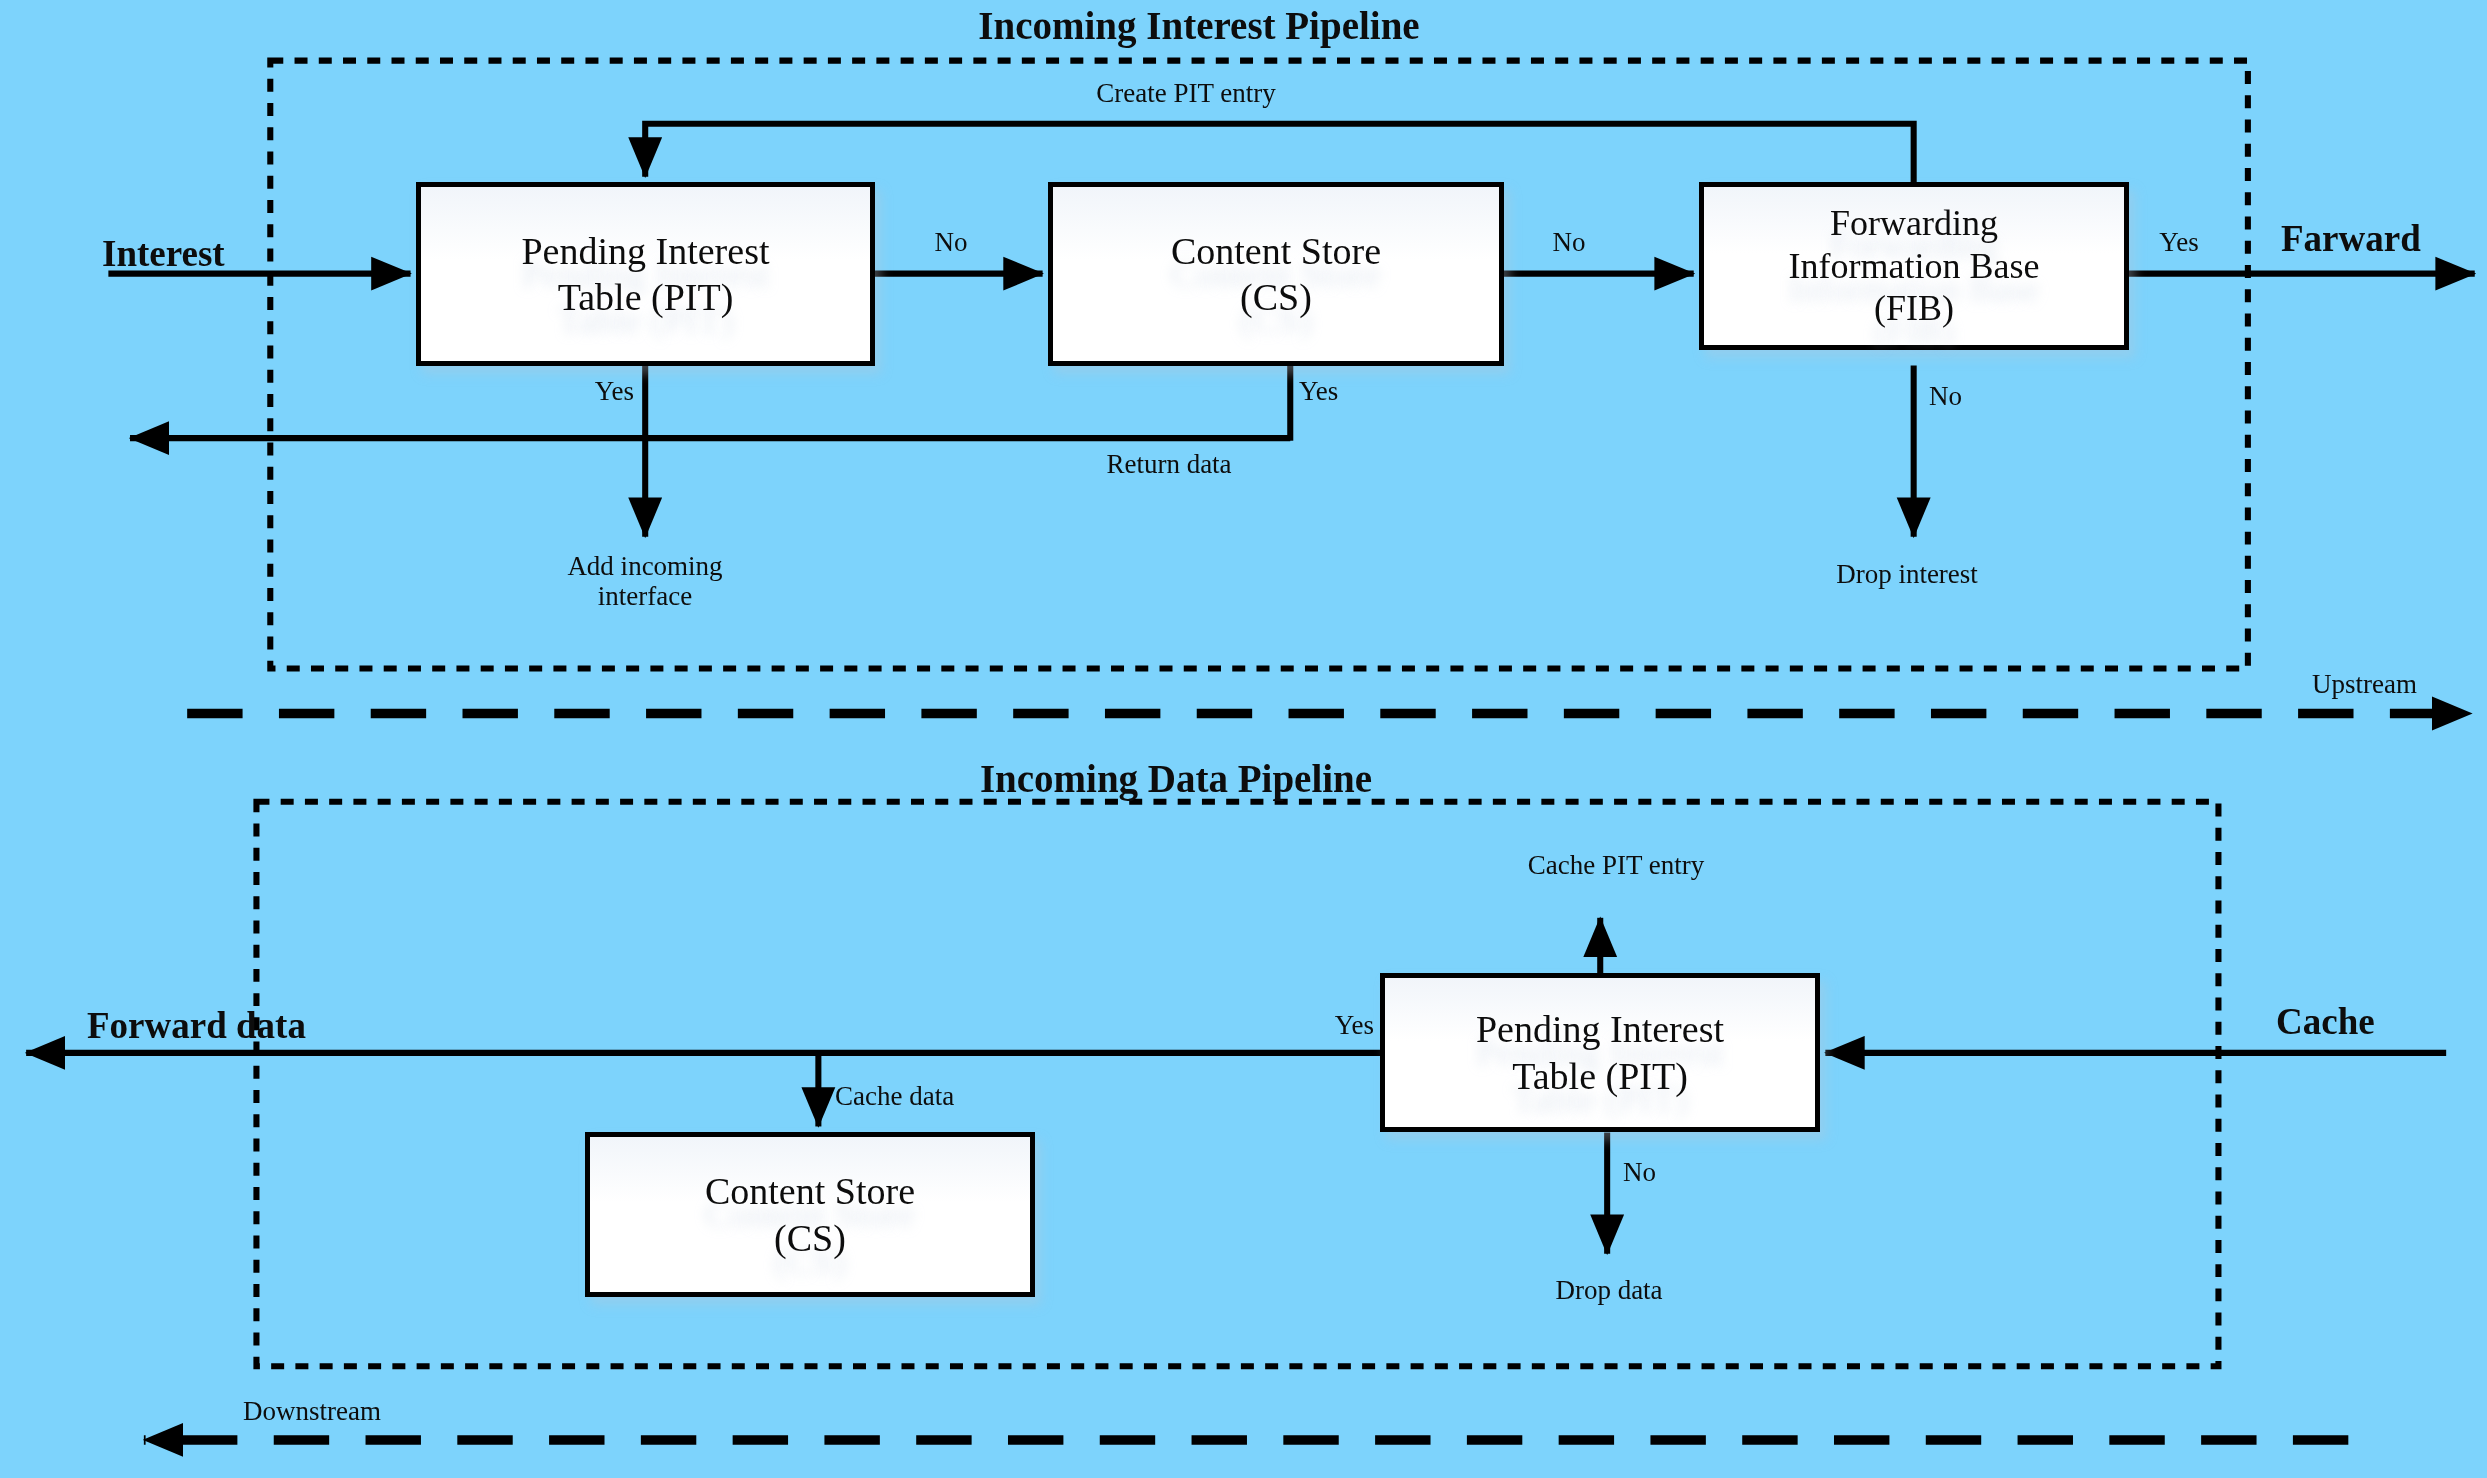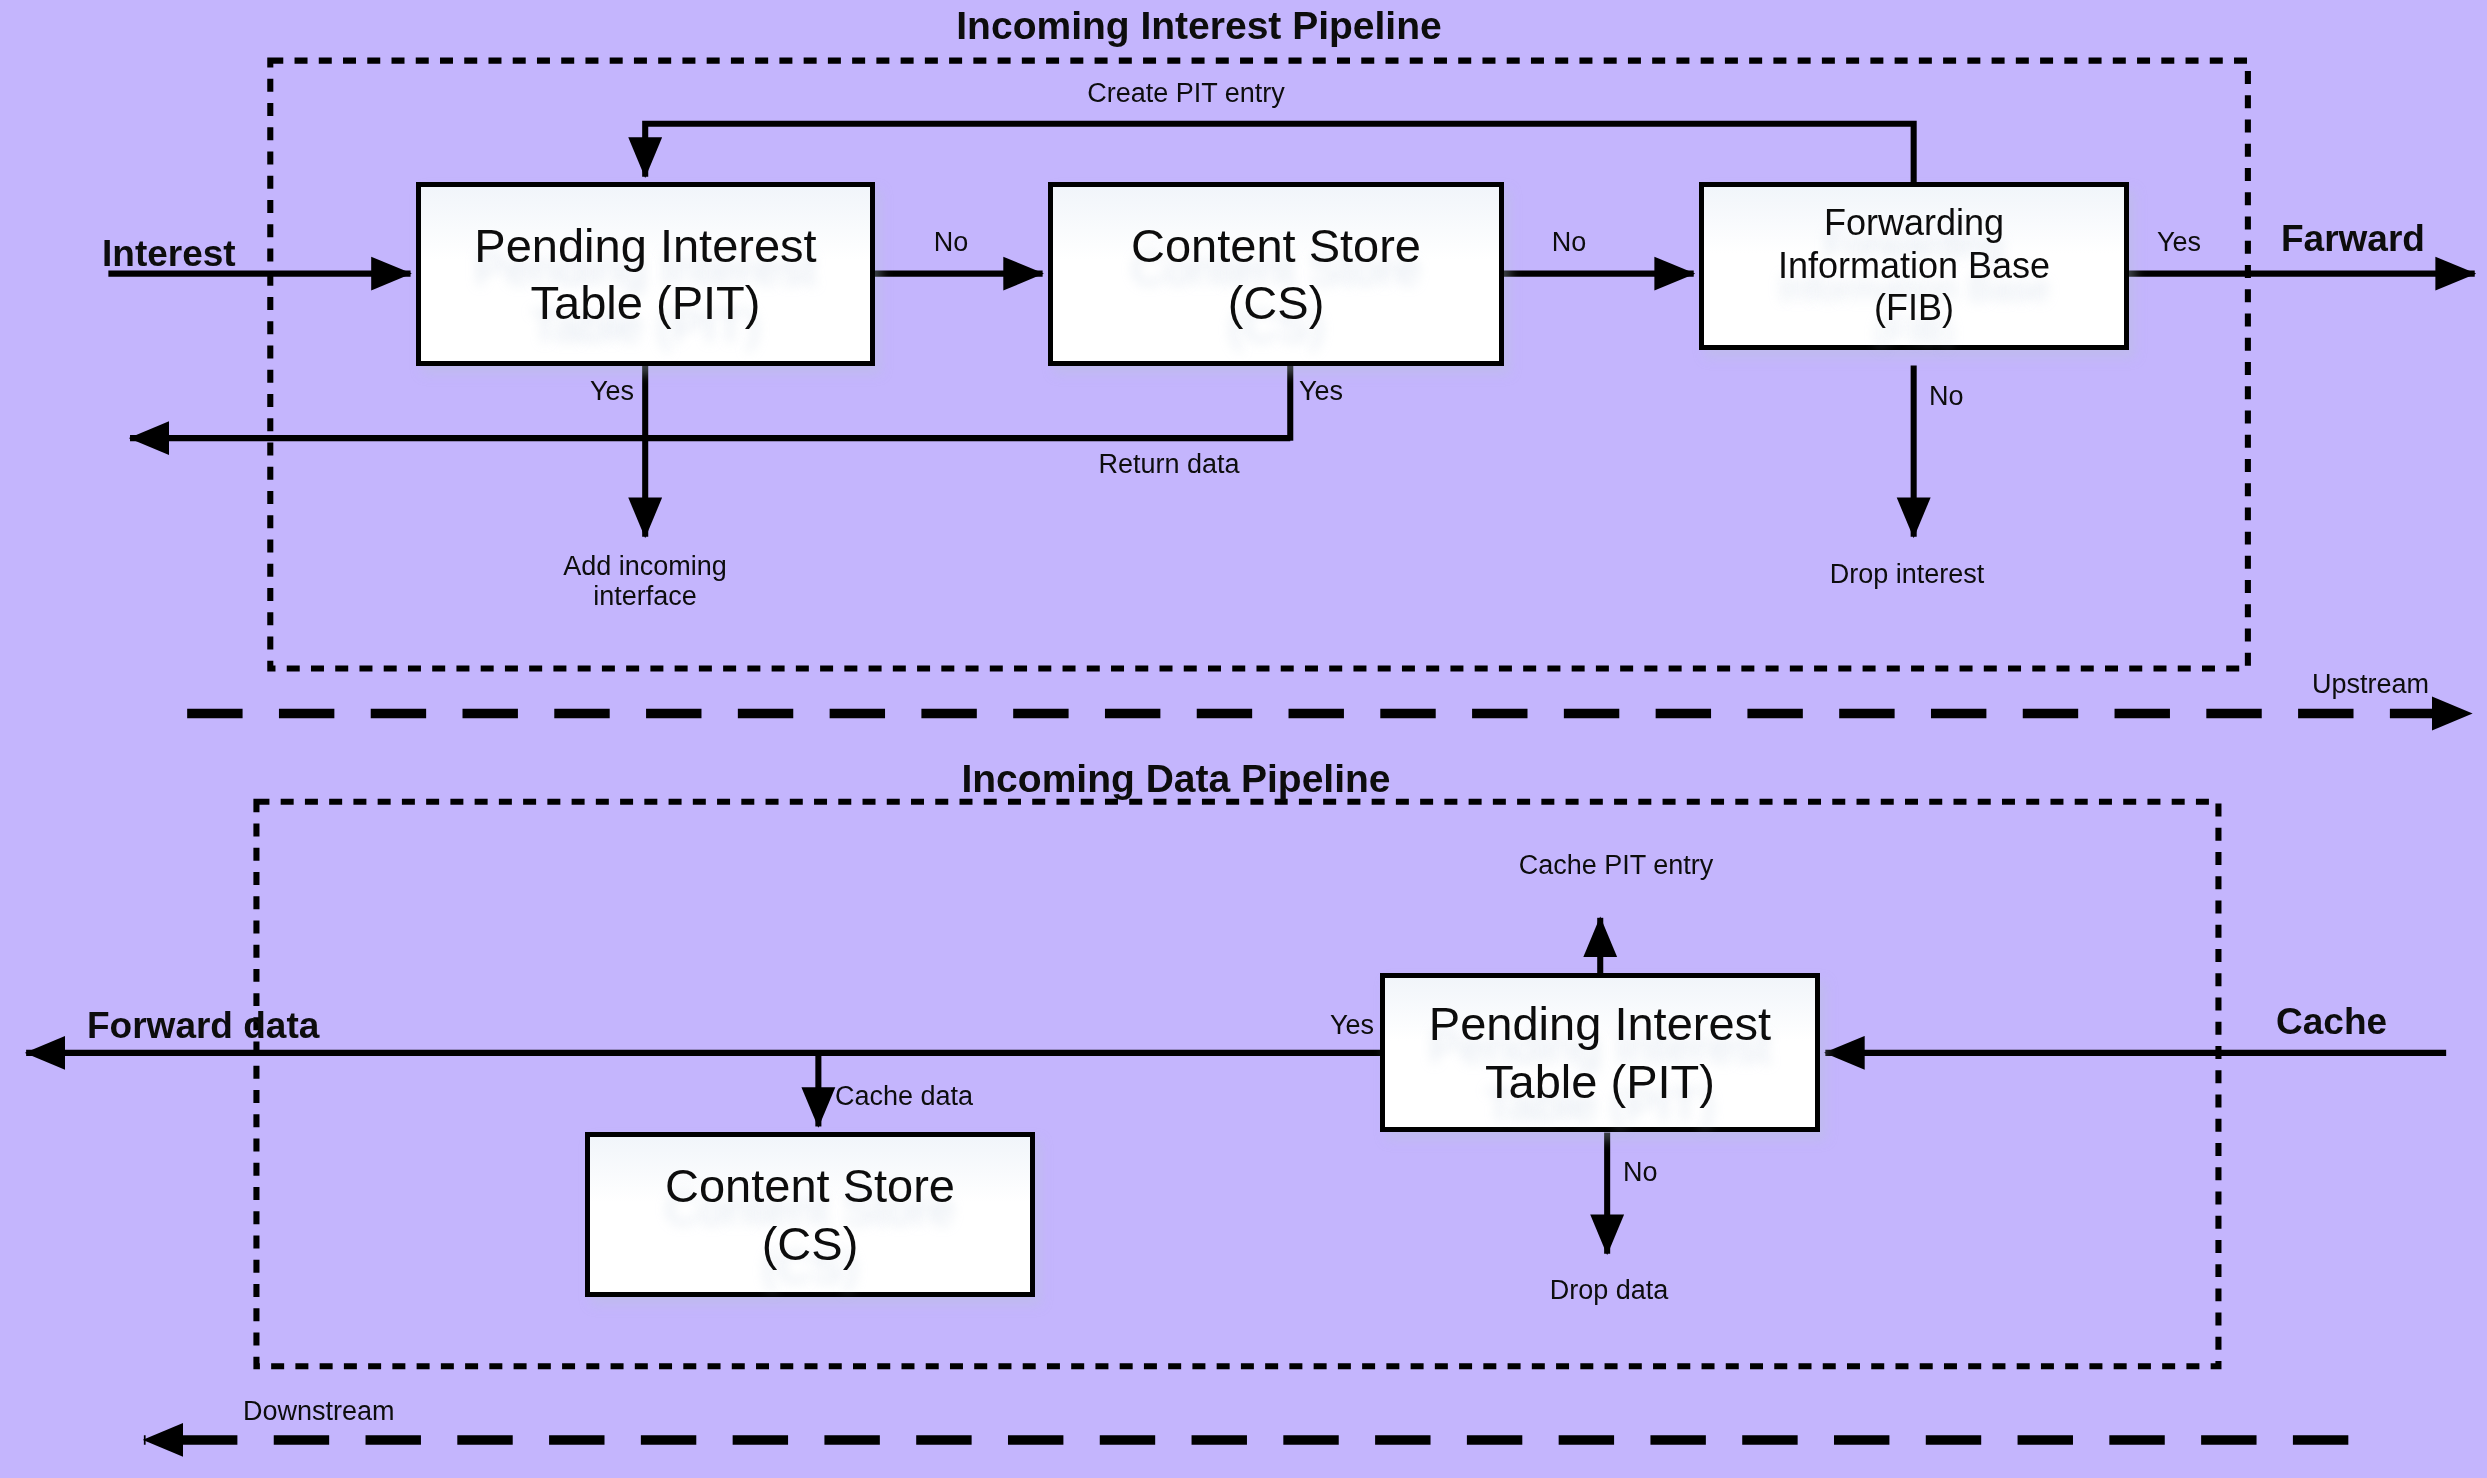--- a/index.html
+++ b/index.html
@@ -4,42 +4,42 @@
 <style>
   html, body {
     margin: 0;
     padding: 0;
     background: #ffffff;
   }
   #stage {
     position: relative;
     width: 2487px;
     height: 1478px;
-    background: #c4b5fd;
-    font-family: Liberation Sans, sans-serif;
+    background: #7dd3fc;
+    font-family: Liberation Serif, serif;
     color: #0d0d0d;
     overflow: hidden;
   }
   #wires {
     position: absolute;
     left: 0; top: 0;
     width: 2487px; height: 1478px;
     z-index: 1;
   }
   .node {
     position: absolute;
     box-sizing: border-box;
     border: 5.2px solid #000000;
     background: linear-gradient(180deg, #f1f5fa 0%, #ffffff 42%);
     box-shadow: 6px 7.8px 10.4px rgba(183, 197, 216, 0.35);
     display: flex;
     align-items: center;
     justify-content: center;
     text-align: center;
-    font-size: 47px;
+    font-size: 38px;
     line-height: 1.22;
     white-space: pre-line;
     z-index: 2;
     text-shadow: 0 22.5px 11.3px rgba(186, 200, 220, 0.40);
   }
   .lbl {
     position: absolute;
     font-size: 27px;
     line-height: 1.12;
     white-space: pre-line;

